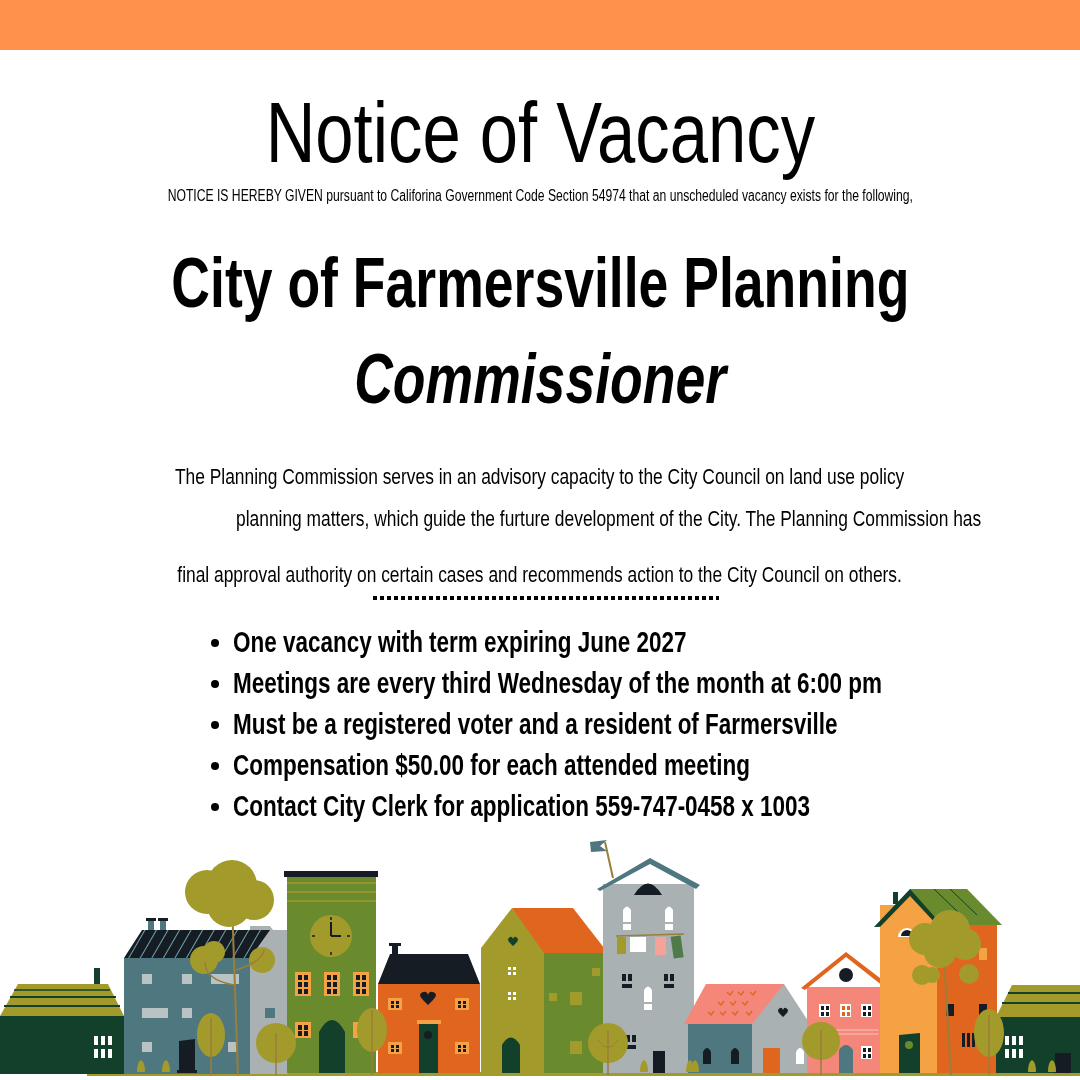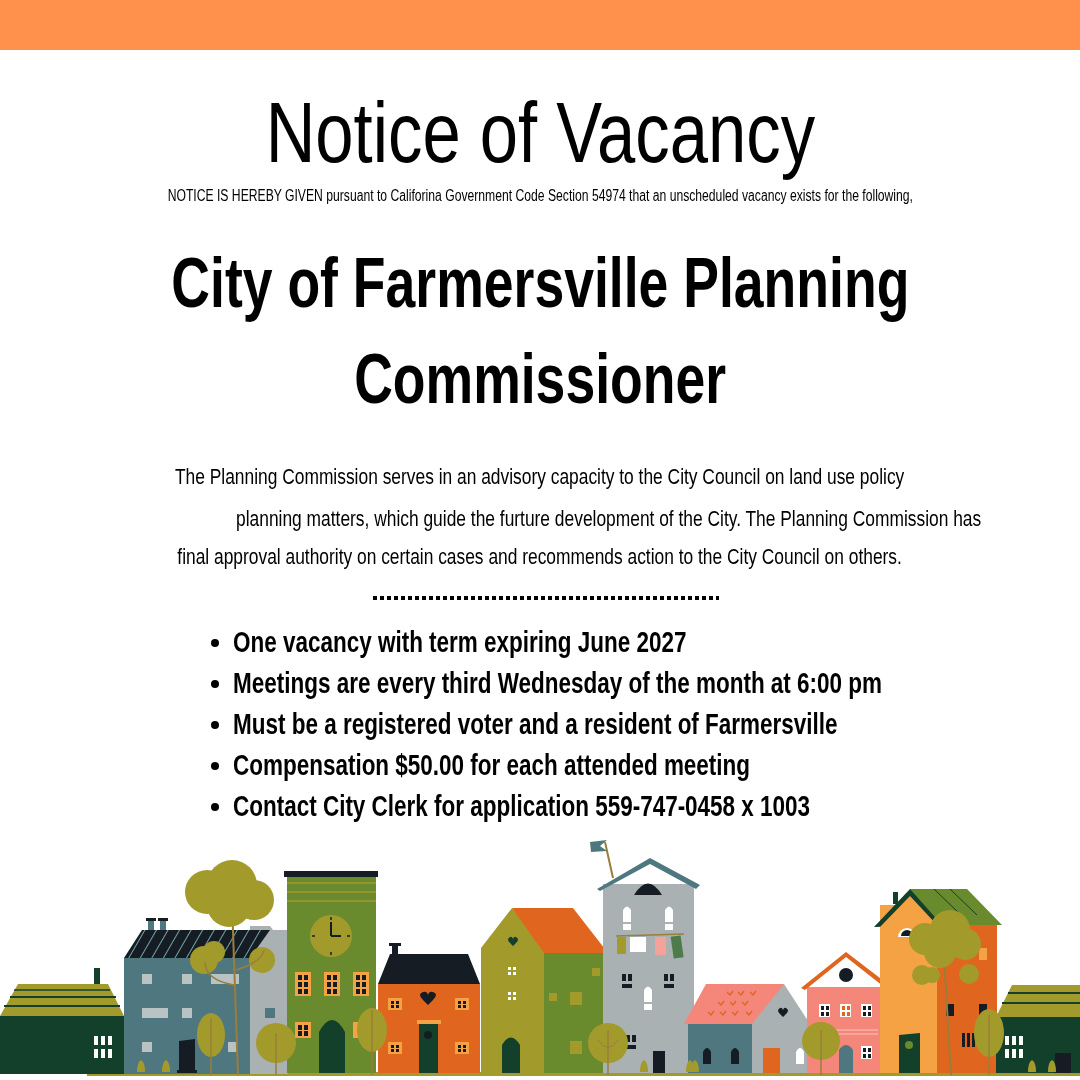--- a/index.html
+++ b/index.html
@@ -14,27 +14,27 @@
 
   .title { top: 84px; height: 96px; font-size: 86px; line-height: 96px; }
   .title .cond { transform: scaleX(0.80); }
 
   .notice { top: 184px; height: 24px; font-size: 16px; line-height: 24px; }
   .notice .cond { transform: scaleX(0.76); }
 
   .heading { font-size: 70px; font-weight: bold; height: 90px; line-height: 90px; text-align: center; }
   .heading .cond { transform: scaleX(0.765); }
   .h1 { top: 238px; }
-  .h2 { top: 334px; }
+  .h2 { top: 334px; font-style: italic; }
 
   .body-text { font-size: 22px; height: 40px; line-height: 40px; }
   .body-text .cond { transform: scaleX(0.79); }
   .b1 { top: 457px; }
   .b2 { top: 499px; text-align: right; }
-  .b3 { top: 537px; text-decoration: underline; }
+  .b3 { top: 555px; text-decoration: underline; }
 
   .divider {
     position: absolute; left: 373px; top: 596px; width: 346px; height: 4px;
     background-image: linear-gradient(to right, #000 0 4px, transparent 4px 7px);
     background-size: 7px 4px; background-repeat: repeat-x;
   }
 
   .bullets { position: absolute; left: 207px; top: 622px; margin: 0; padding: 0; list-style: none; }
   .bullets li { height: 41px; line-height: 41px; font-size: 29px; font-weight: bold; white-space: nowrap; position: relative; }
   .bullet-dot { position: absolute; left: 4px; top: 17px; width: 8px; height: 8px; border-radius: 50%; background: #000; }

